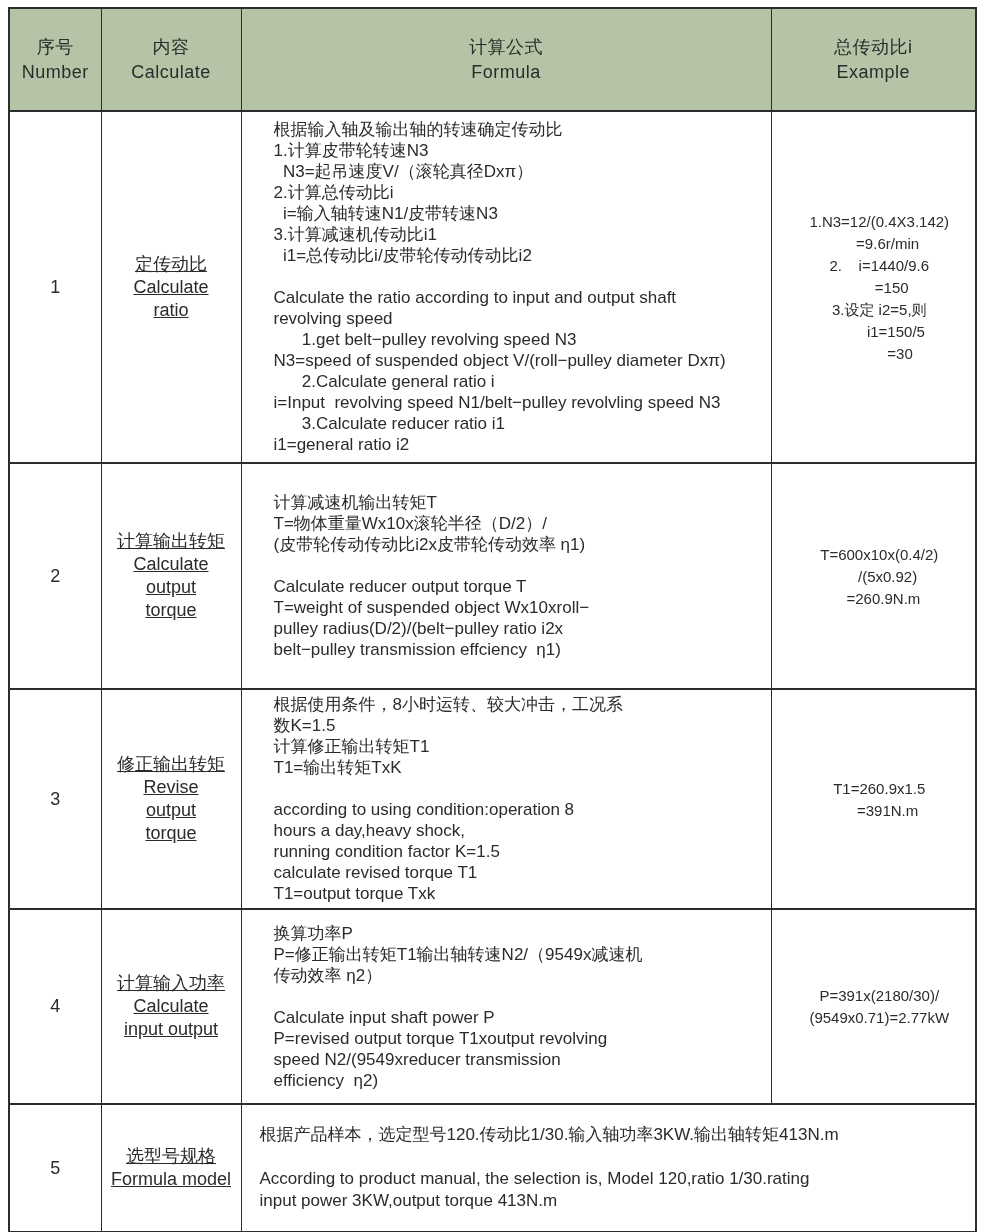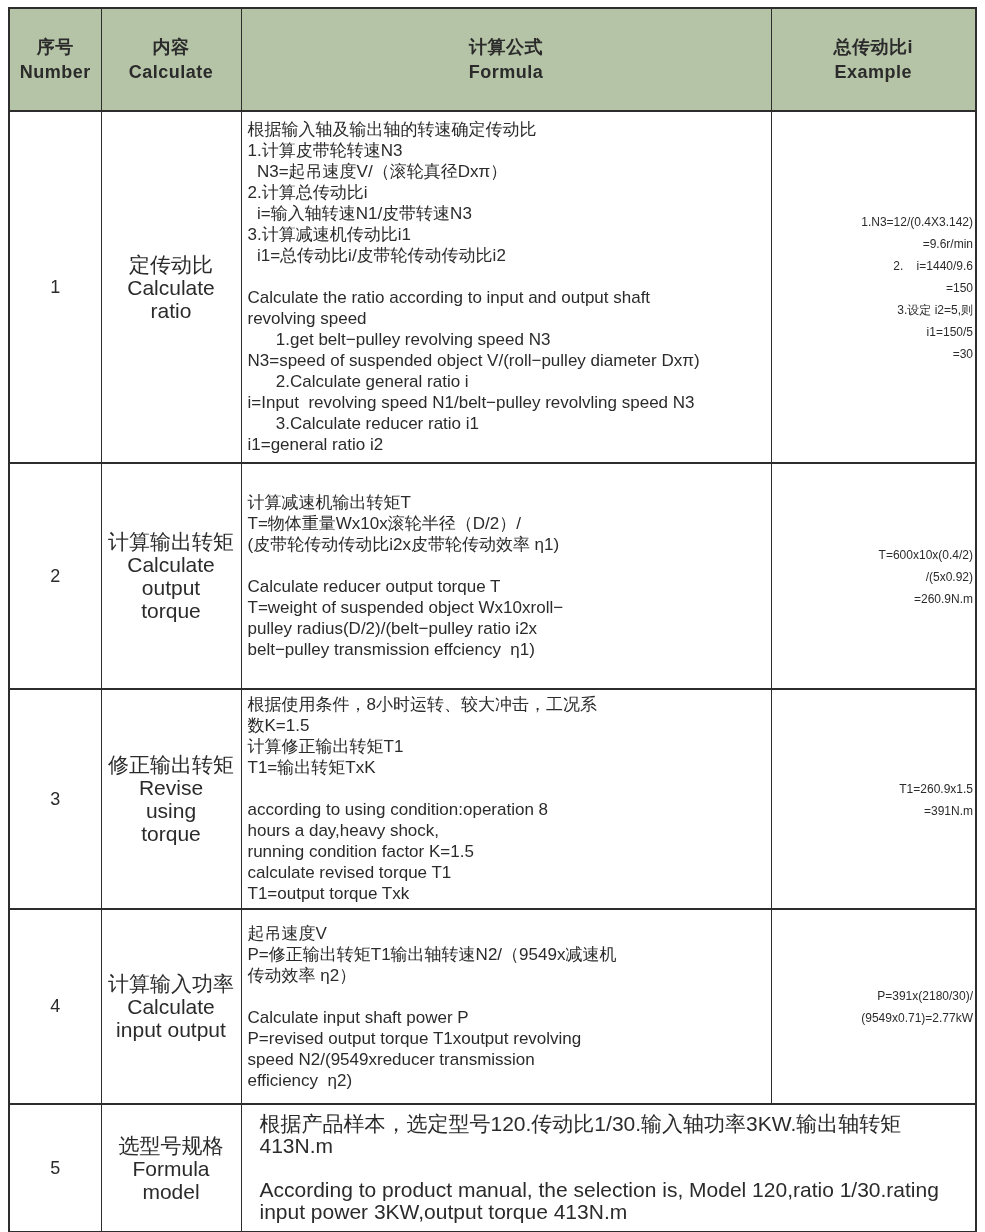--- a/index.html
+++ b/index.html
@@ -29,60 +29,61 @@
   table.calc td {
     border: 1px solid #2d2d2d;
     border-top-width: 2px;
     border-bottom-width: 2px;
     vertical-align: middle;
     box-sizing: border-box;
     overflow: hidden;
   }
   thead th {
     background: #b5c4a6;
-    font-weight: bold;
+    font-weight: normal;
     font-size: 18px;
     line-height: 25px;
     text-align: center;
     white-space: pre-wrap;
     letter-spacing: 0.5px;
   }
   tr.h-header { height: 103px; }
   tr.h-r1 { height: 352px; }
   tr.h-r2 { height: 226px; }
   tr.h-r3 { height: 214px; }
   tr.h-r4 { height: 195px; }
   tr.h-r5 { height: 128px; }
   td.num {
     text-align: center;
     font-size: 18px;
   }
   td.contents {
     text-align: center;
-    font-size: 21px;
+    font-size: 18px;
     line-height: 23px;
     white-space: pre-wrap;
     padding: 12px 2px;
+    text-decoration: underline;
   }
   td.formula {
     font-size: 17px;
     line-height: 21px;
     text-align: left;
     white-space: pre-wrap;
-    padding: 4px 6px 4px 6px;
+    padding: 4px 6px 4px 32px;
   }
   td.example {
-    font-size: 12px;
+    font-size: 15px;
     line-height: 22px;
-    text-align: right;
+    text-align: center;
     white-space: pre-wrap;
     padding: 4px 2px 3px 14px;
   }
   td.merged {
-    font-size: 21px;
+    font-size: 17px;
     line-height: 22px;
     text-align: left;
     white-space: pre-wrap;
     padding: 4px 8px 4px 18px;
   }
 </style>
 </head>
 <body>
 
 <div class="page">
@@ -150,41 +151,41 @@
 pulley radius(D/2)/(belt−pulley ratio i2x
 belt−pulley transmission effciency  η1)</td>
         <td class="example">T=600x10x(0.4/2)
     /(5x0.92)
   =260.9N.m</td>
       </tr>
       <tr class="h-r3">
         <td class="num">3</td>
         <td class="contents">修正输出转矩
 Revise
-using
+output
 torque</td>
         <td class="formula">根据使用条件，8小时运转、较大冲击，工况系
 数K=1.5
 计算修正输出转矩T1
 T1=输出转矩TxK
 
 according to using condition:operation 8
 hours a day,heavy shock,
 running condition factor K=1.5
 calculate revised torque T1
 T1=output torque Txk</td>
         <td class="example">T1=260.9x1.5
     =391N.m</td>
       </tr>
       <tr class="h-r4">
         <td class="num">4</td>
         <td class="contents">计算输入功率
 Calculate
 input output</td>
-        <td class="formula">起吊速度V
+        <td class="formula">换算功率P
 P=修正输出转矩T1输出轴转速N2/（9549x减速机
 传动效率 η2）
 
 Calculate input shaft power P
 P=revised output torque T1xoutput revolving
 speed N2/(9549xreducer transmission
 efficiency  η2)</td>
         <td class="example">P=391x(2180/30)/
 (9549x0.71)=2.77kW</td>
       </tr>

